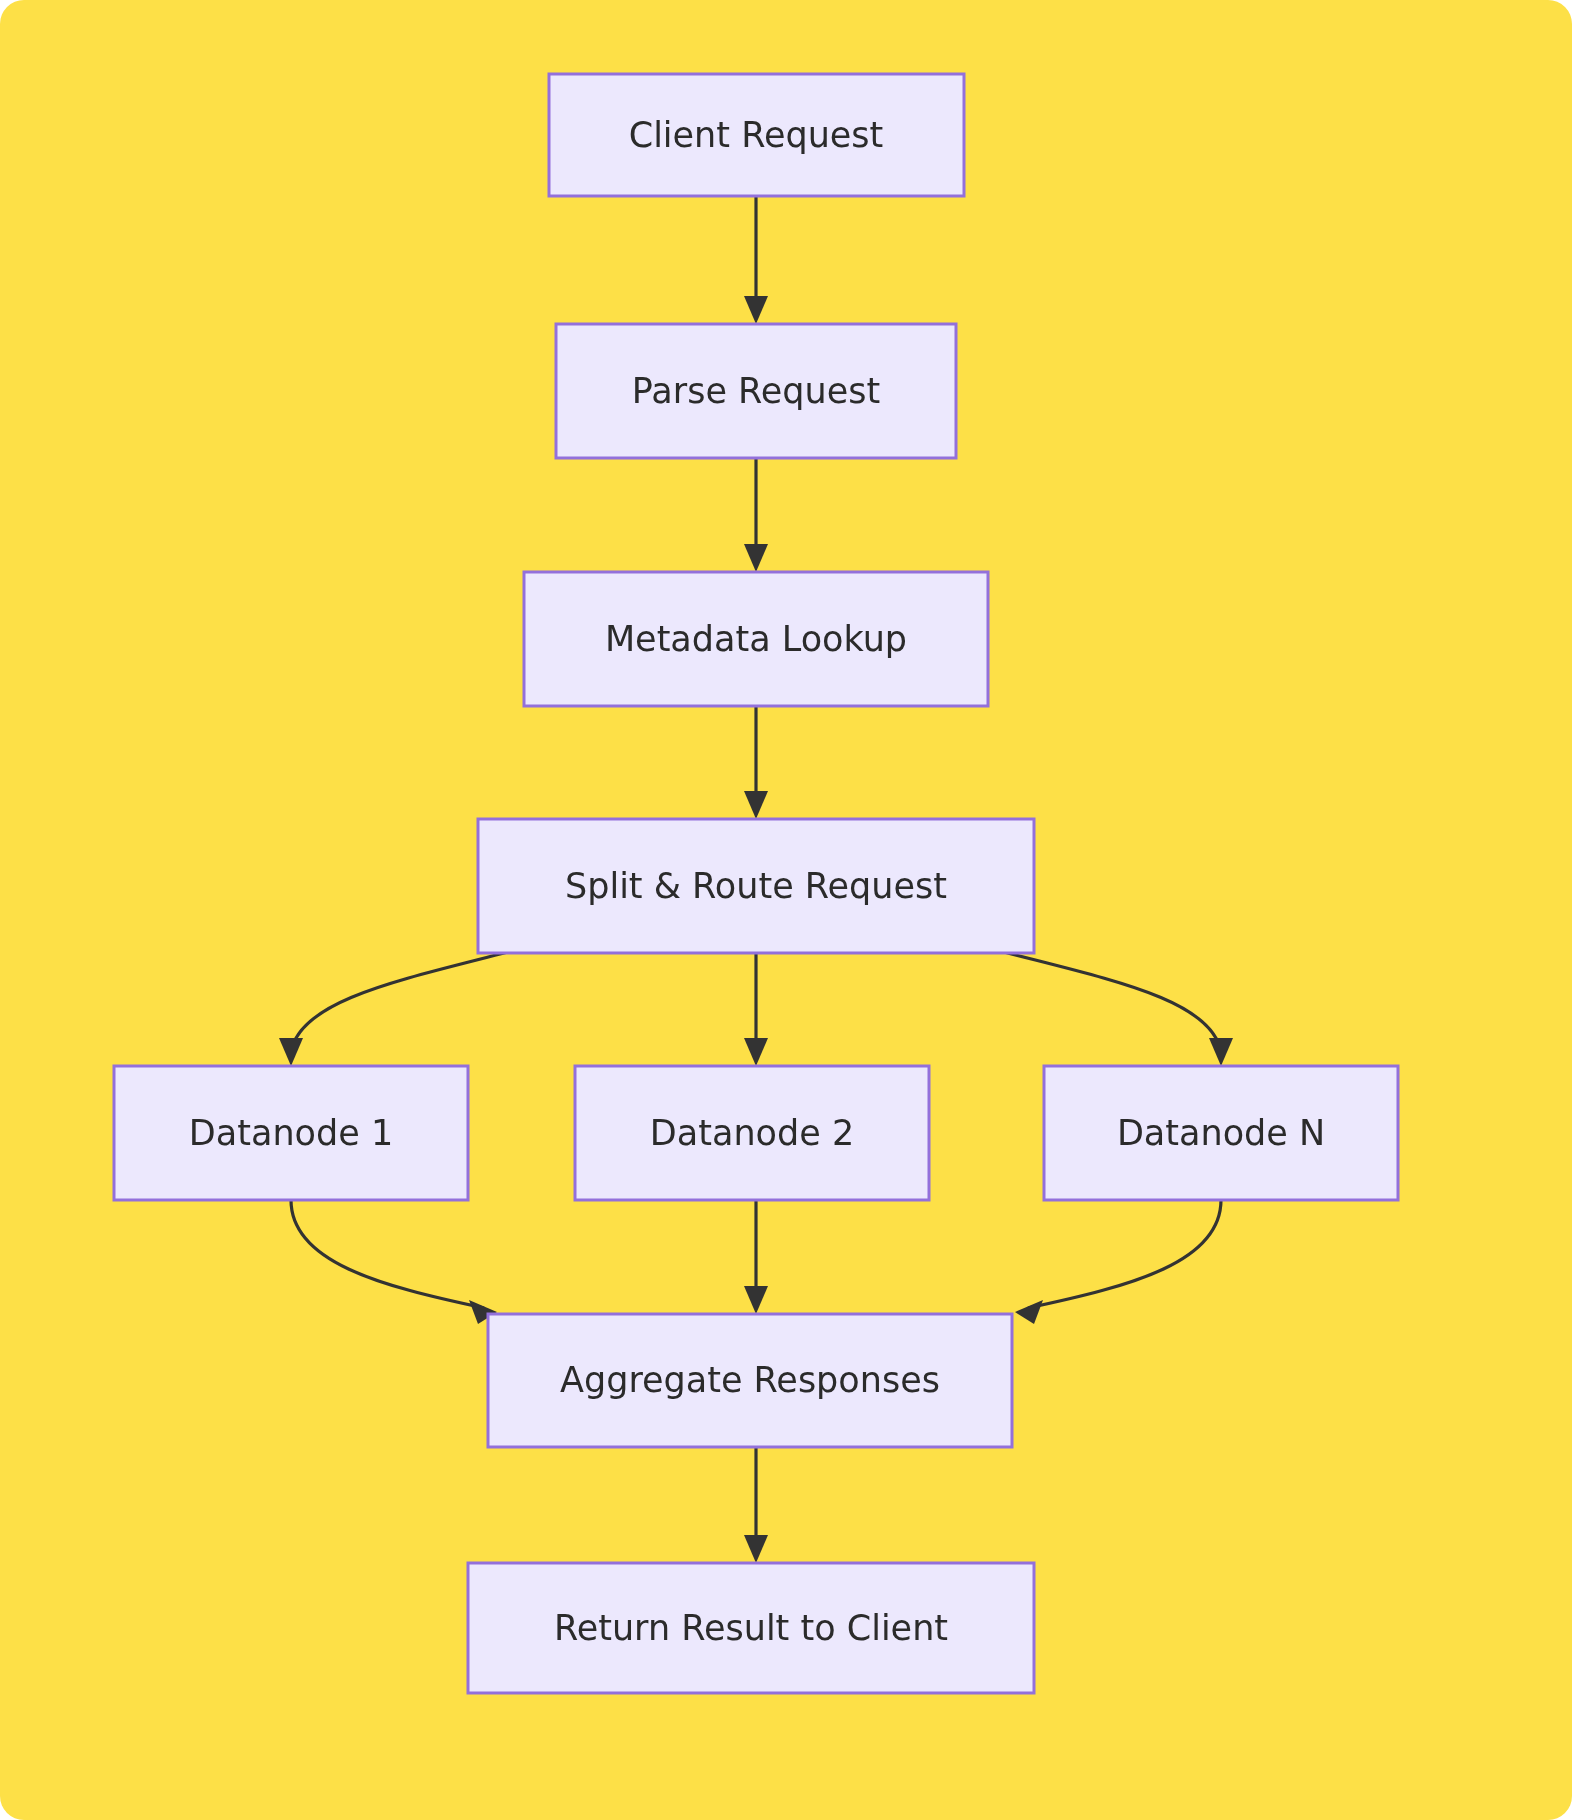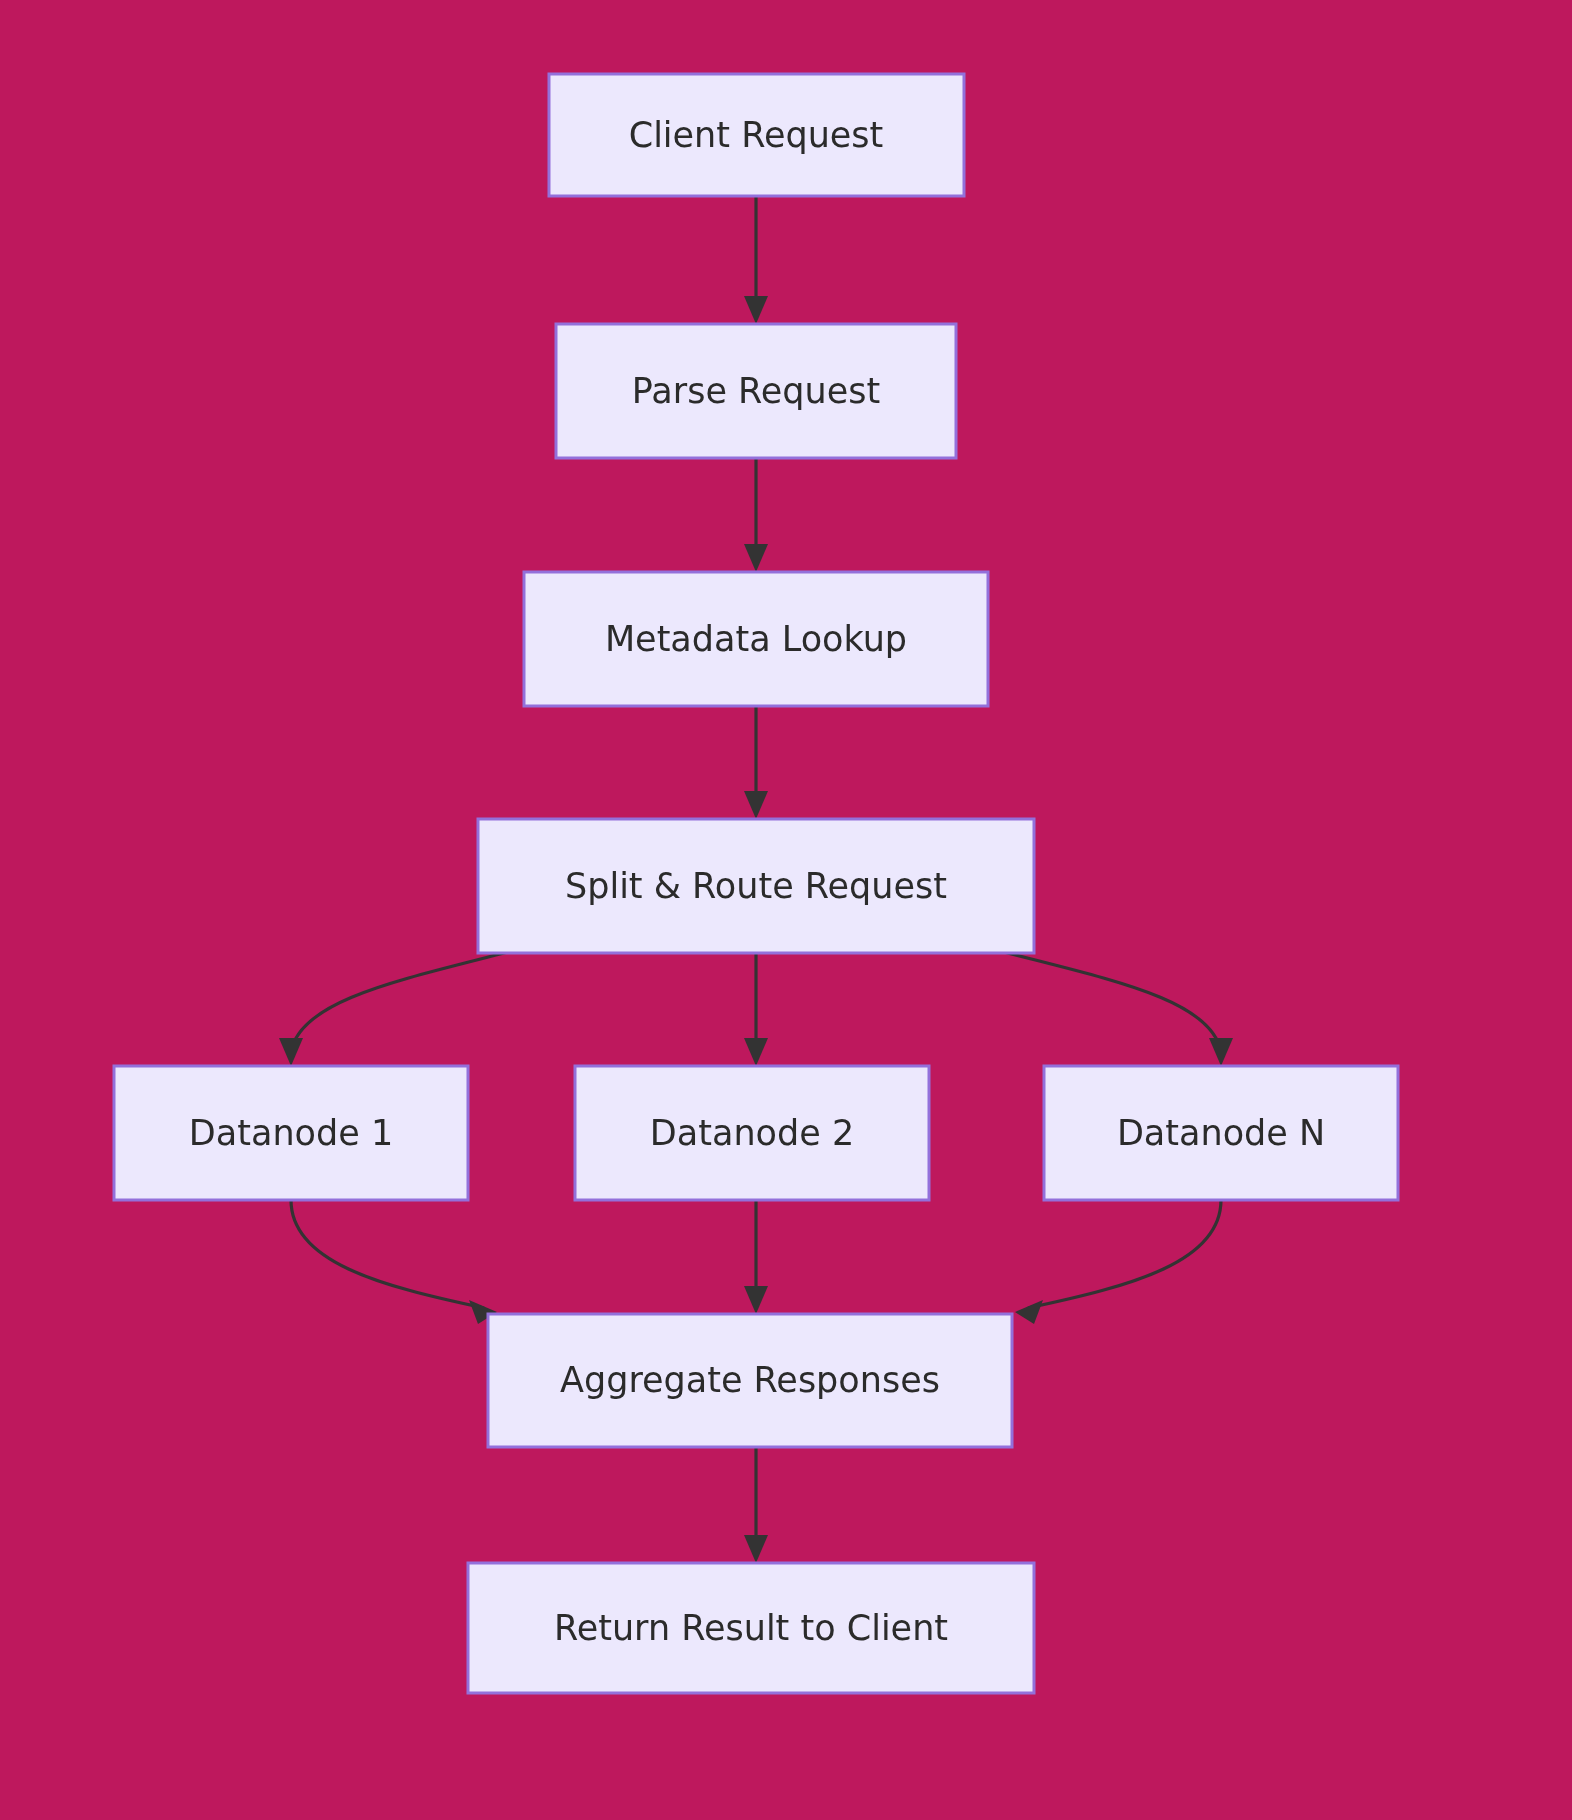--- a/index.html
+++ b/index.html
@@ -10,21 +10,22 @@
   body {
     width: 1572px;
     height: 1820px;
     font-family: "DejaVu Sans", sans-serif;
     overflow: hidden;
   }
   #flowchart-root {
     position: relative;
     width: 1572px;
     height: 1820px;
-    background: #be185d;
+    background: #fde047;
+    border-radius: 24px;
   }
   svg#flow-svg {
     display: block;
     width: 1572px;
     height: 1820px;
   }
   .node-rect {
     fill: #ECE8FD;
     stroke: #9370DB;
     stroke-width: 3;

